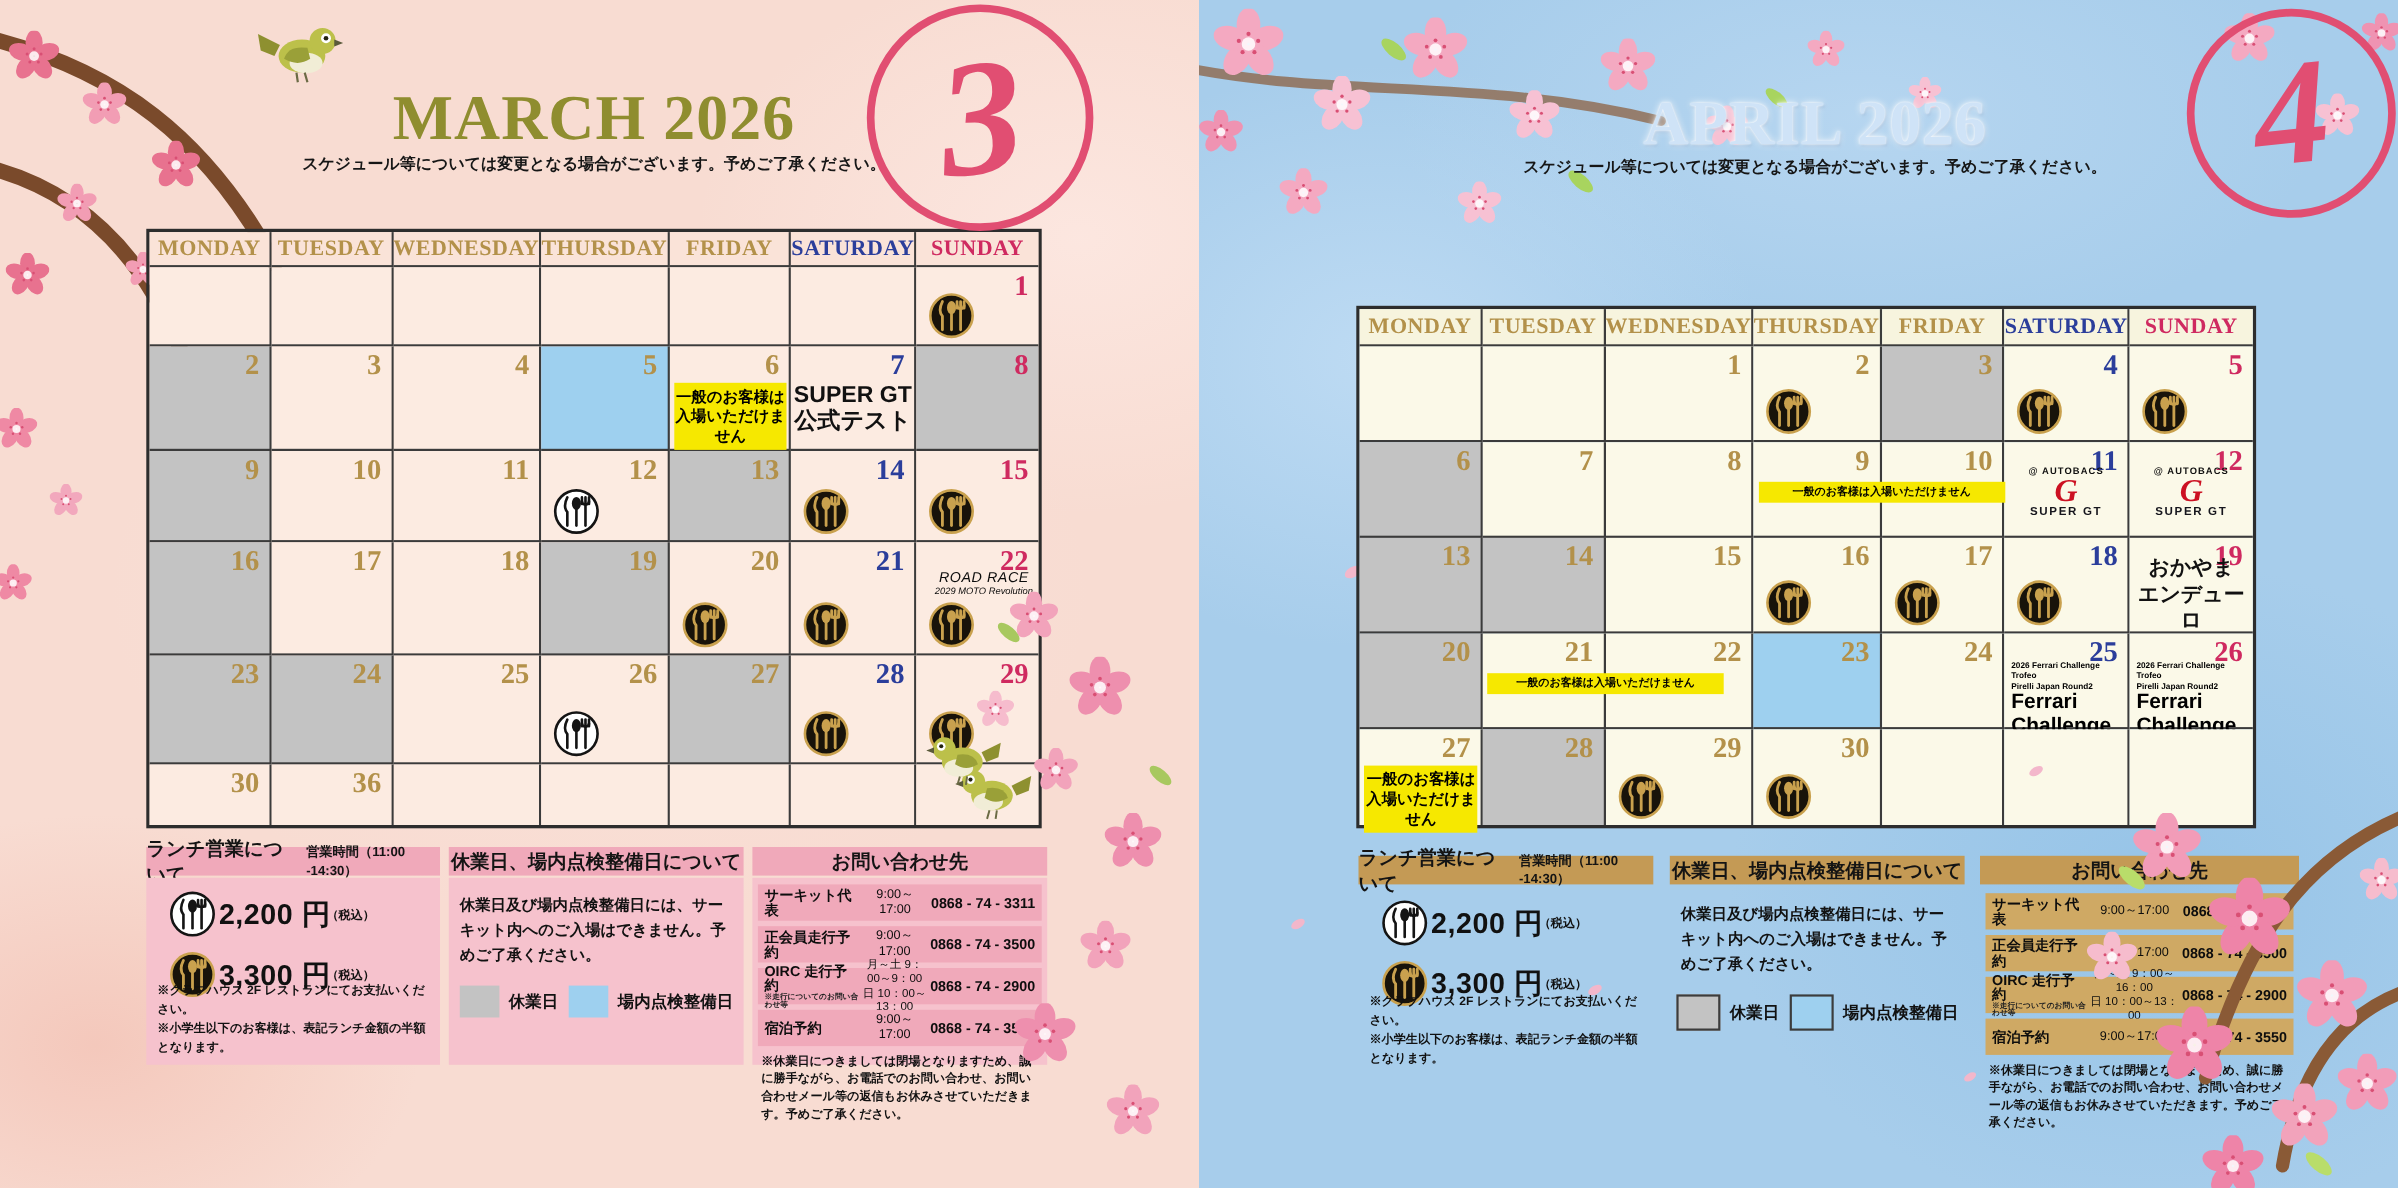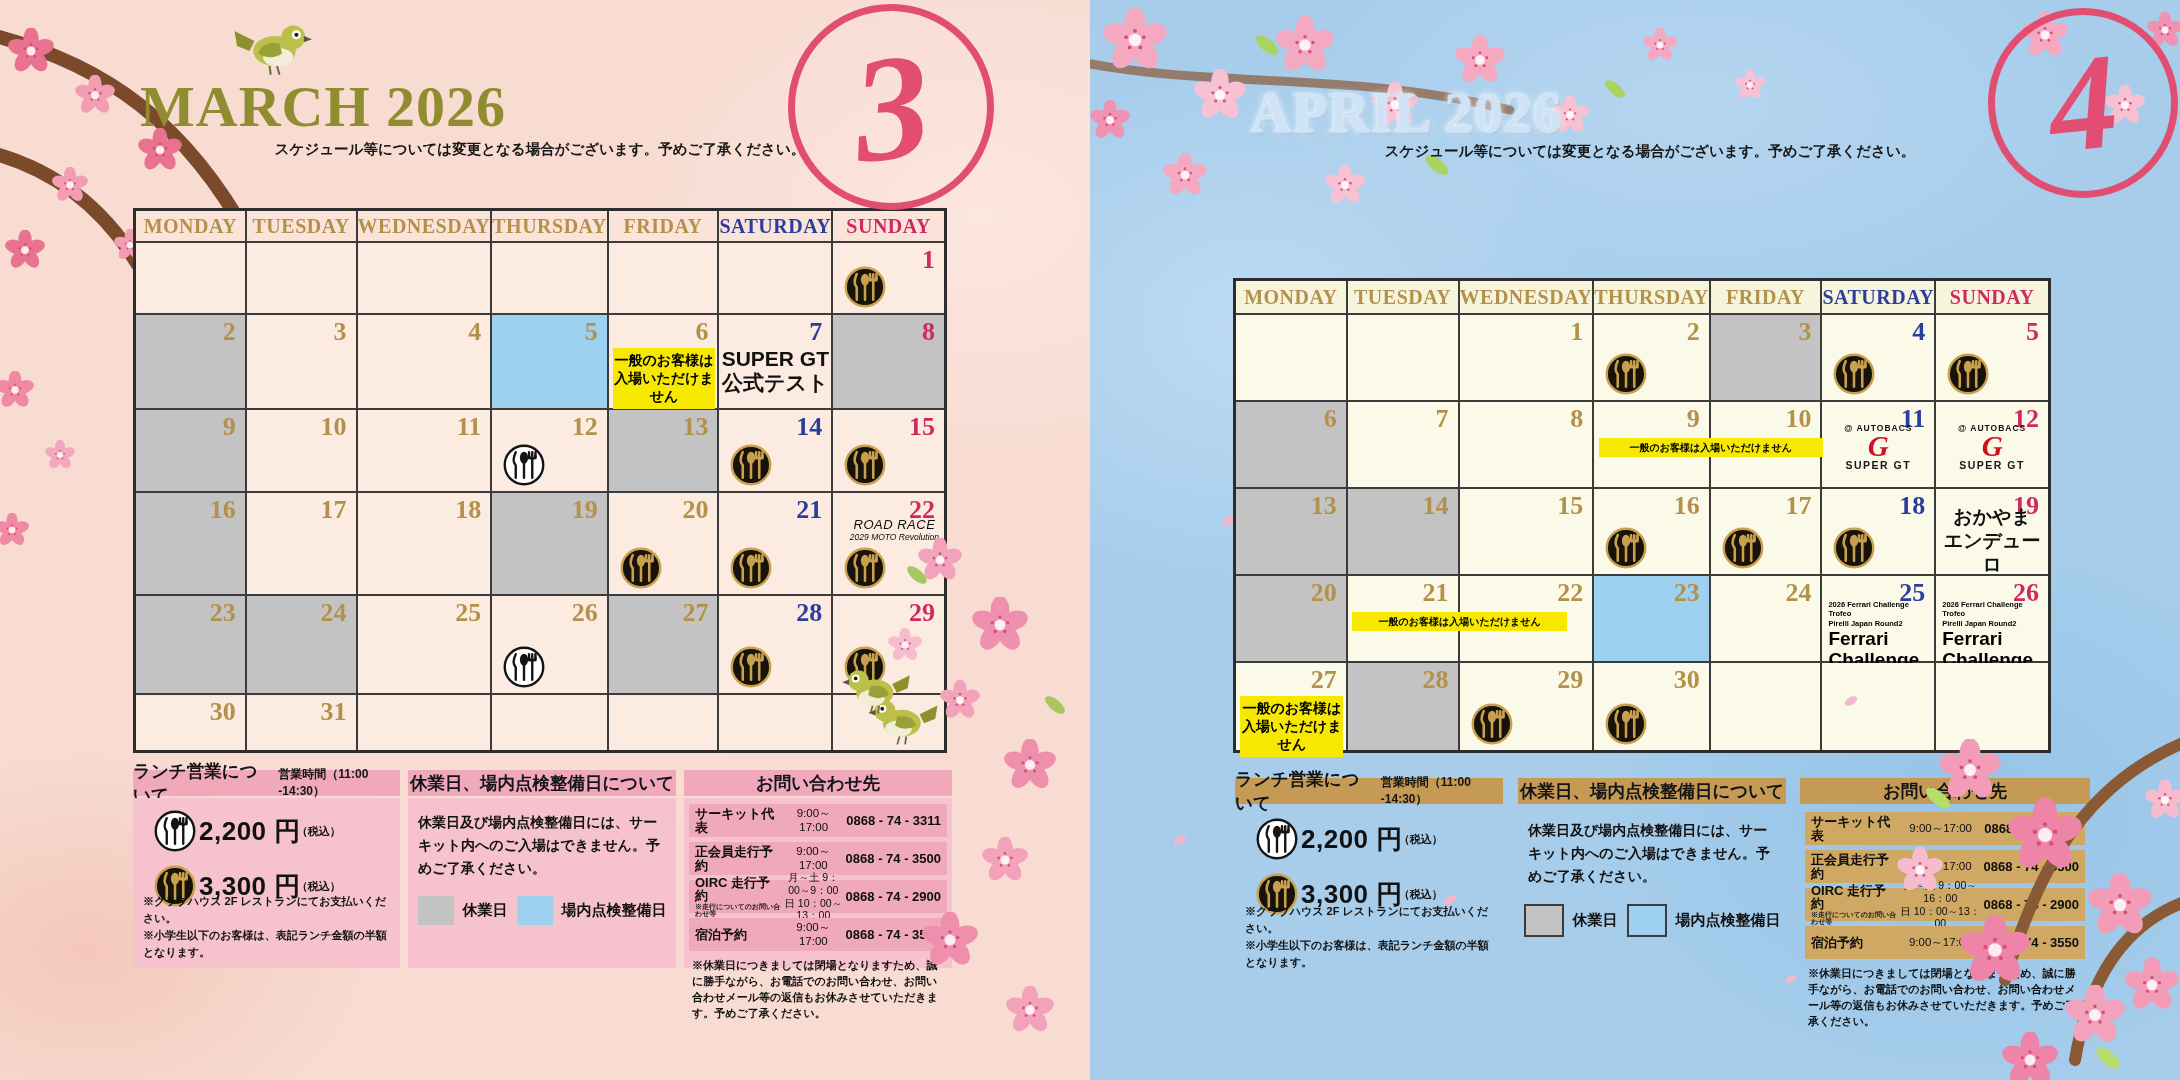--- a/index.html
+++ b/index.html
@@ -16,21 +16,21 @@
     radial-gradient(520px 400px at 80% 75%, rgba(143,192,230,.7), transparent 75%),
     radial-gradient(600px 300px at 55% 10%, rgba(188,217,242,.7), transparent 70%),
     var(--april-bg)}
 
   .deco{position:absolute;inset:0;width:1090px;height:1080px;pointer-events:none}
   .deco.back{z-index:1}
   .deco.front{z-index:6}
 
   
   .month-title{position:absolute;z-index:4;font-family:"Liberation Serif",serif;
-    font-weight:bold;text-align:left;letter-spacing:1px;line-height:1}
+    font-weight:bold;text-align:center;letter-spacing:1px;line-height:1}
   .ttl-m{left:140px;top:78px;width:800px;font-size:58px;color:var(--march-title)}
   .ttl-a{left:160px;top:84px;width:800px;font-size:57px;color:var(--april-title);
     text-shadow:0 0 7px rgba(255,255,255,.95),0 0 2px #fff,1px 2px 3px rgba(90,130,180,.45)}
   .subtitle{position:absolute;z-index:4;text-align:center;font-size:14.5px;font-weight:bold;color:#161616}
   .sub-m{left:140px;top:140px;width:800px}
   .sub-a{left:160px;top:142px;width:800px}
 
   
   .badge{position:absolute;z-index:7;border:7px solid var(--badge-pink);border-radius:50%;
     display:flex;align-items:center;justify-content:center;pointer-events:none}
@@ -435,21 +435,21 @@
               <line class="ut" x1="33" y1="18" x2="33" y2="38"></line>
               <path class="ut" d="M29.5 10 L29.5 16.5 M33 10 L33 17 M36.5 10 L36.5 16.5"></path>
               <path class="ut" d="M29.5 14 C 29.5 18 36.5 18 36.5 14"></path>
             </svg>
           </div>
         </div>
         <div class="cal-cell">
           <span class="day">30</span>
         </div>
         <div class="cal-cell">
-          <span class="day">31</span>
+          <span class="day">36</span>
         </div>
         <div class="cal-cell"></div>
         <div class="cal-cell"></div>
         <div class="cal-cell"></div>
         <div class="cal-cell"></div>
         <div class="cal-cell">
           <div class="cell-bird"><svg viewBox="0 0 64 52">
               <use href="#sym-bird"></use>
             </svg></div>
         </div>

